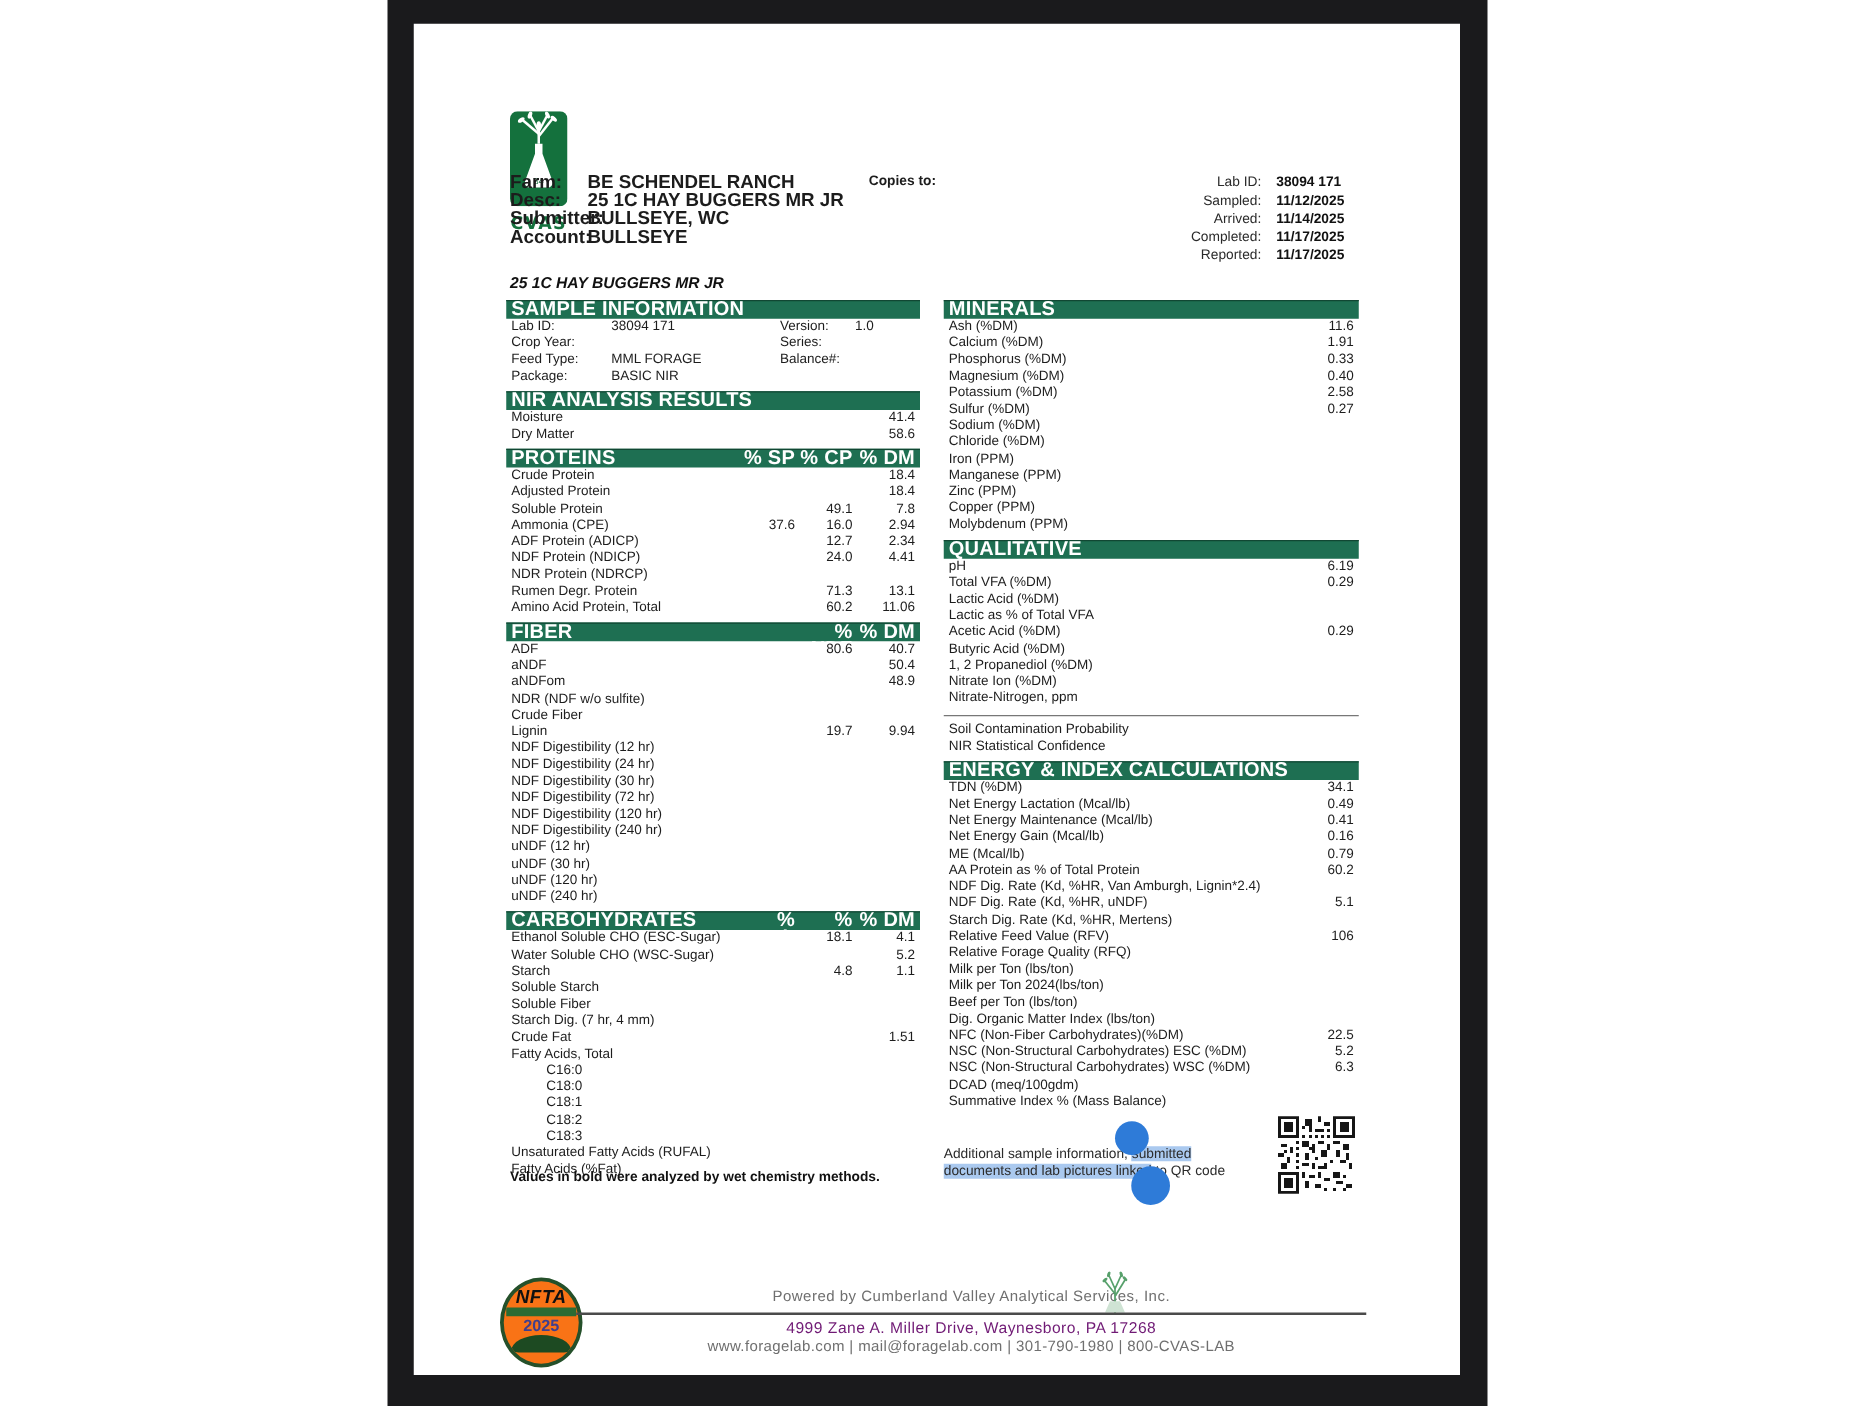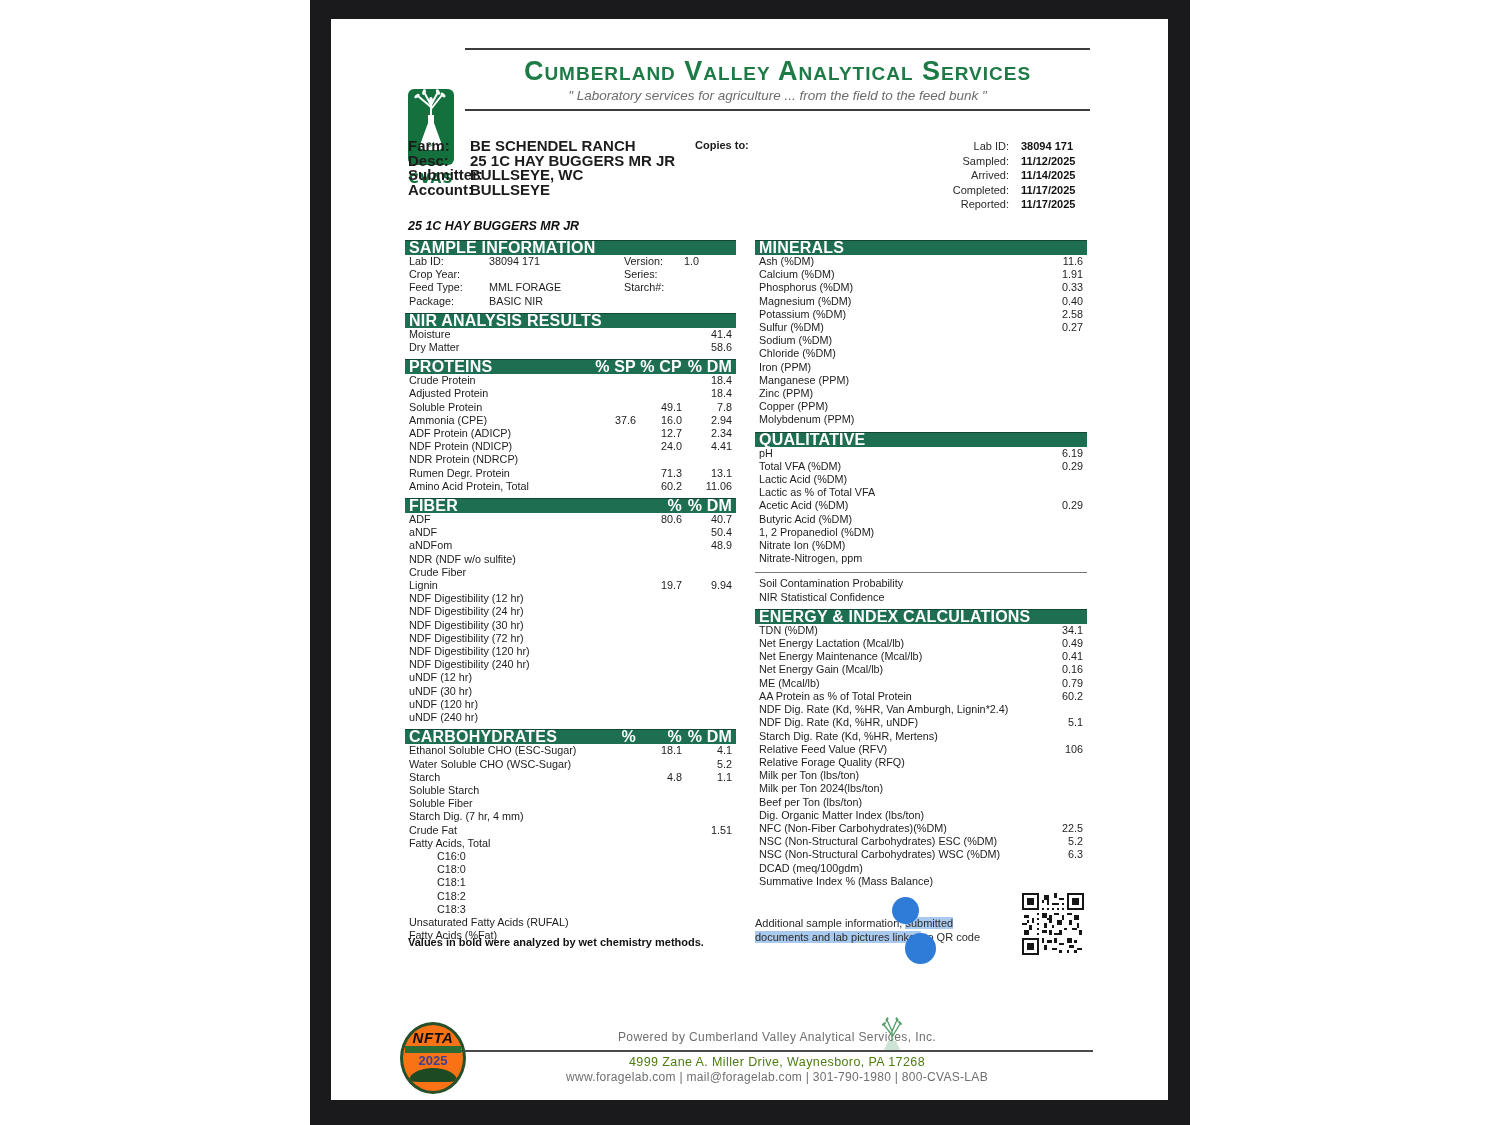--- a/index.html
+++ b/index.html
@@ -65,21 +65,21 @@
   .nfta-logo{
     position:absolute;left:69px;top:1003px;width:60px;height:66px;border:3px solid #25502a;border-radius:50%;
     background:#f97316;text-align:center;overflow:hidden;
   }
   .nfta-name{font-weight:bold;font-size:15px;color:#111;margin-top:4px;font-style:italic;letter-spacing:.5px;}
   .nfta-band{background:#2c6b33;height:7px;margin:0 2px;}
   .nfta-year{font-weight:bold;font-size:13px;color:#3f3f8f;}
   .nfta-grass{height:14px;margin:0 6px;background:#1d4a22;border-radius:50% 50% 20% 20%/90% 90% 10% 10%;}
   .footer-powered{position:absolute;left:130px;top:1011px;width:632px;text-align:center;color:#6f6f6f;font-size:12px;letter-spacing:.4px;}
   .footer-rule{position:absolute;left:130px;top:1031px;width:632px;height:2px;background:#4a4a4a;}
-  .footer-address{position:absolute;left:130px;top:1036px;width:632px;text-align:center;color:#4d7c0f;font-size:12.5px;letter-spacing:.4px;}
+  .footer-address{position:absolute;left:130px;top:1036px;width:632px;text-align:center;color:#701a75;font-size:12.5px;letter-spacing:.4px;}
   .footer-contact{position:absolute;left:100px;top:1051px;width:692px;text-align:center;color:#6f6f6f;font-size:12px;letter-spacing:.3px;}
   .footer-tree{position:absolute;left:548px;top:998px;width:26px;height:36px;}
 </style>
 </head>
 <body>
 
 <div class="viewer-frame">
   <div class="page">
 
     <div class="logo">
@@ -98,26 +98,20 @@
           <ellipse cx="30" cy="3" rx="3" ry="1.6" transform="rotate(65 30 3)"></ellipse>
           <ellipse cx="35" cy="6" rx="3" ry="1.6" transform="rotate(40 35 6)"></ellipse>
           <ellipse cx="23" cy="11" rx="1.8" ry="3"></ellipse>
           <path d="M20 26 h6 v8 l8 22 a4 4 0 0 1 -4 5 H16 a4 4 0 0 1 -4 -5 l8 -22 z"></path>
         </g>
         <text x="23" y="58" text-anchor="middle" font-size="7" fill="#14713d" font-family="Liberation Sans, sans-serif">34</text>
       </svg>
       <div class="logo-acronym">CVAS</div>
     </div>
 
-    <div class="header-block">
-      <div class="header-rule"></div>
-      <div class="brand-title">Cumberland Valley Analytical Services</div>
-      <div class="brand-tagline">" Laboratory services for agriculture ... from the field to the feed bunk "</div>
-      <div class="header-rule"></div>
-    </div>
 
     <div class="meta-left">
       <div class="mrow">
           <span>Farm:</span>
           <span>BE SCHENDEL RANCH</span>
         </div>
       <div class="mrow">
           <span>Desc:</span>
           <span>25 1C HAY BUGGERS MR JR</span>
         </div>
@@ -174,21 +168,21 @@
           </div>
           <div class="row grid-pairs">
             <div class="cell-label">Crop Year:</div>
             <div></div>
             <div>Series:</div>
             <div></div>
           </div>
           <div class="row grid-pairs">
             <div class="cell-label">Feed Type:</div>
             <div>MML FORAGE</div>
-            <div>Starch#:</div>
+            <div>Balance#:</div>
             <div></div>
           </div>
           <div class="row grid-pairs">
             <div class="cell-label">Package:</div>
             <div>BASIC NIR</div>
             <div></div>
             <div></div>
           </div>
         </div>
       <div class="sec">

